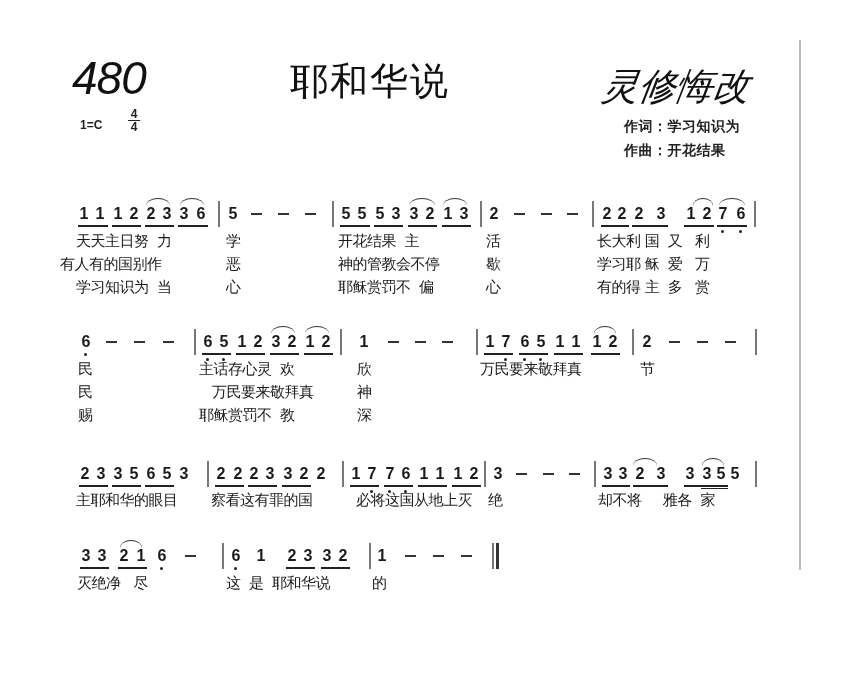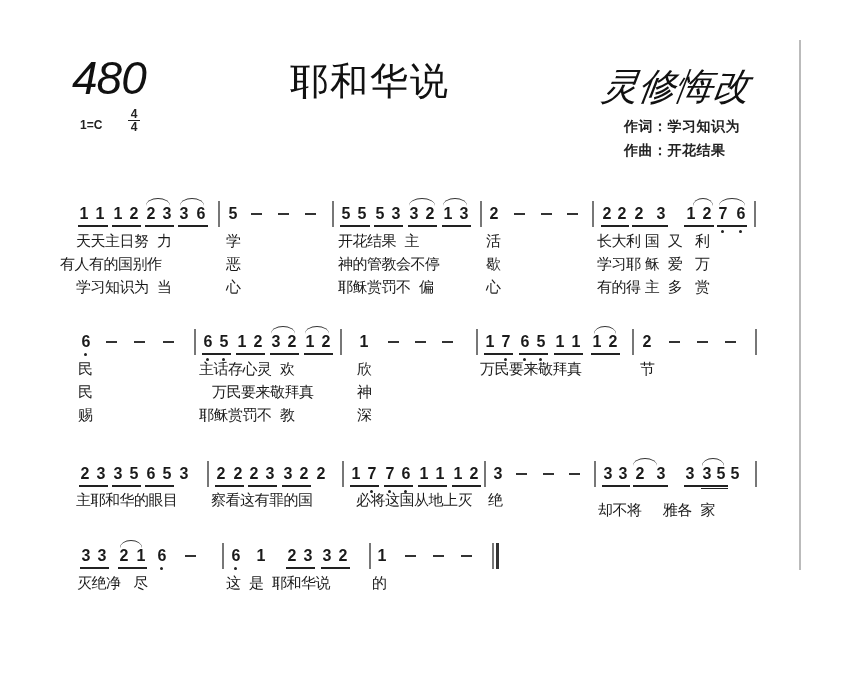--- a/index.html
+++ b/index.html
@@ -249,21 +249,21 @@
   <div class="ul" style="left:684px;top:20px;width:44px"></div>
   <div class="ul2" style="left:701px;top:23px;width:27px"></div>
   <div class="tie" style="left:633px;top:-7px;width:24px"></div>
   <div class="tie" style="left:702px;top:-7px;width:22px"></div>
   <div class="bar" style="left:755px"></div>
 </div>
 <div class="lyr" style="left:76px;top:490px">主耶和华的眼目</div>
 <div class="lyr" style="left:211px;top:490px">察看这有罪的国</div>
 <div class="lyr" style="left:356px;top:490px">必将这国从地上灭</div>
 <div class="lyr" style="left:488px;top:490px">绝</div>
-<div class="lyr" style="left:598px;top:500px">却不将     雅各  家</div>
+<div class="lyr" style="left:598px;top:490px">却不将     雅各  家</div>
 
 <div class="line" style="top:547px;">
 
   <span class="num" style="left:79px">3</span>
   <span class="num" style="left:95px">3</span>
   <span class="num" style="left:117px">2</span>
   <span class="num" style="left:134px">1</span>
   <span class="num" style="left:155px">6</span>
   <div class="dot" style="left:160px;top:20px"></div>
   <div class="dash" style="left:185px"></div>

